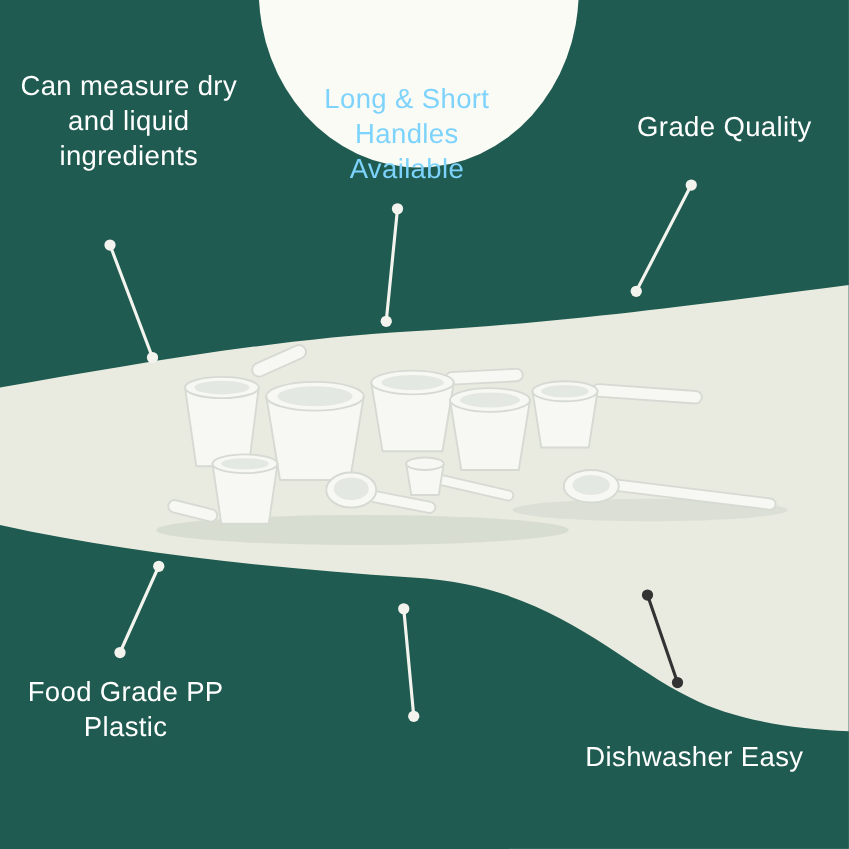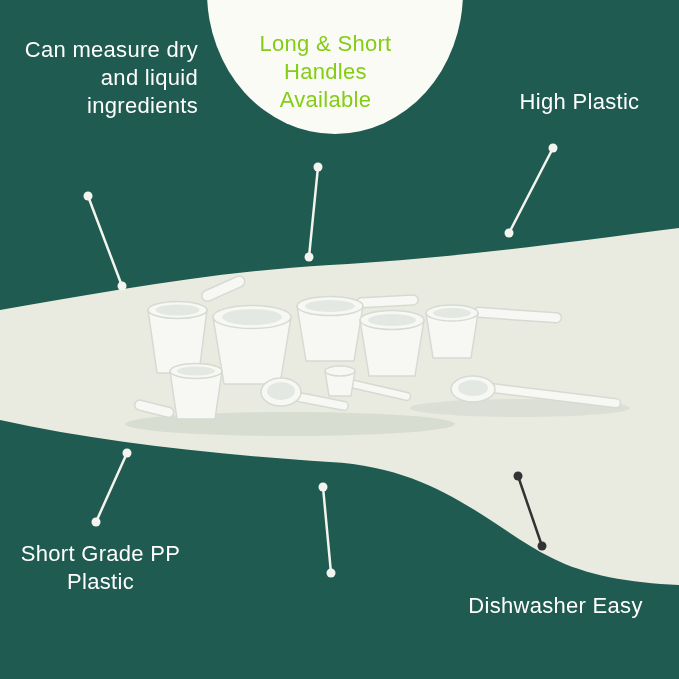--- a/index.html
+++ b/index.html
@@ -12,21 +12,21 @@
   }
   .stage svg{position:absolute;left:0;top:0;}
   .callout{
     position:absolute;
     text-align:center;
     font-size:22px;
     line-height:1.28;
     letter-spacing:.3px;
     color:#FFFFFF;
   }
-  .callout.dark{color:#84cc16;}
+  .callout.dark{color:#7dd3fc;margin-top:35px;}
 </style>
 </head>
 <body>
 
 <div class="stage">
 
   <svg width="679" height="679" viewBox="0 0 679 679">
 
     <rect width="679" height="679" fill="#1F5B50"></rect>
     <ellipse cx="335" cy="-8" rx="128" ry="142" fill="#FBFBF6"></ellipse>
@@ -120,24 +120,24 @@
         <circle cx="331" cy="573" r="4.5" stroke="none"></circle>
       </g>
       <g stroke="#333333" fill="#333333">
         <line x1="518" y1="476" x2="542" y2="546"></line>
         <circle cx="518" cy="476" r="4.5" stroke="none"></circle>
         <circle cx="542" cy="546" r="4.5" stroke="none"></circle>
       </g>
     </g>
   </svg>
 
-  <div class="callout" style="left:8px; top:36px; width:190px;text-align:right;">Can measure dry and liquid ingredients</div>
+  <div class="callout" style="left:8px; top:55px; width:190px;">Can measure dry and liquid ingredients</div>
 
   <div class="callout dark" style="left:238px; top:30px; width:175px;">Long &amp; Short Handles Available</div>
 
-  <div class="callout" style="left:492px; top:88px; width:175px;">High Plastic</div>
+  <div class="callout" style="left:492px; top:88px; width:175px;">Grade Quality</div>
 
-  <div class="callout" style="left:8px; top:540px; width:185px;">Short Grade PP Plastic</div>
+  <div class="callout" style="left:8px; top:540px; width:185px;">Food Grade PP Plastic</div>
 
 
   <div class="callout" style="left:448px; top:592px; width:215px;">Dishwasher Easy</div>
 
 </div>
 
 </body></html>

